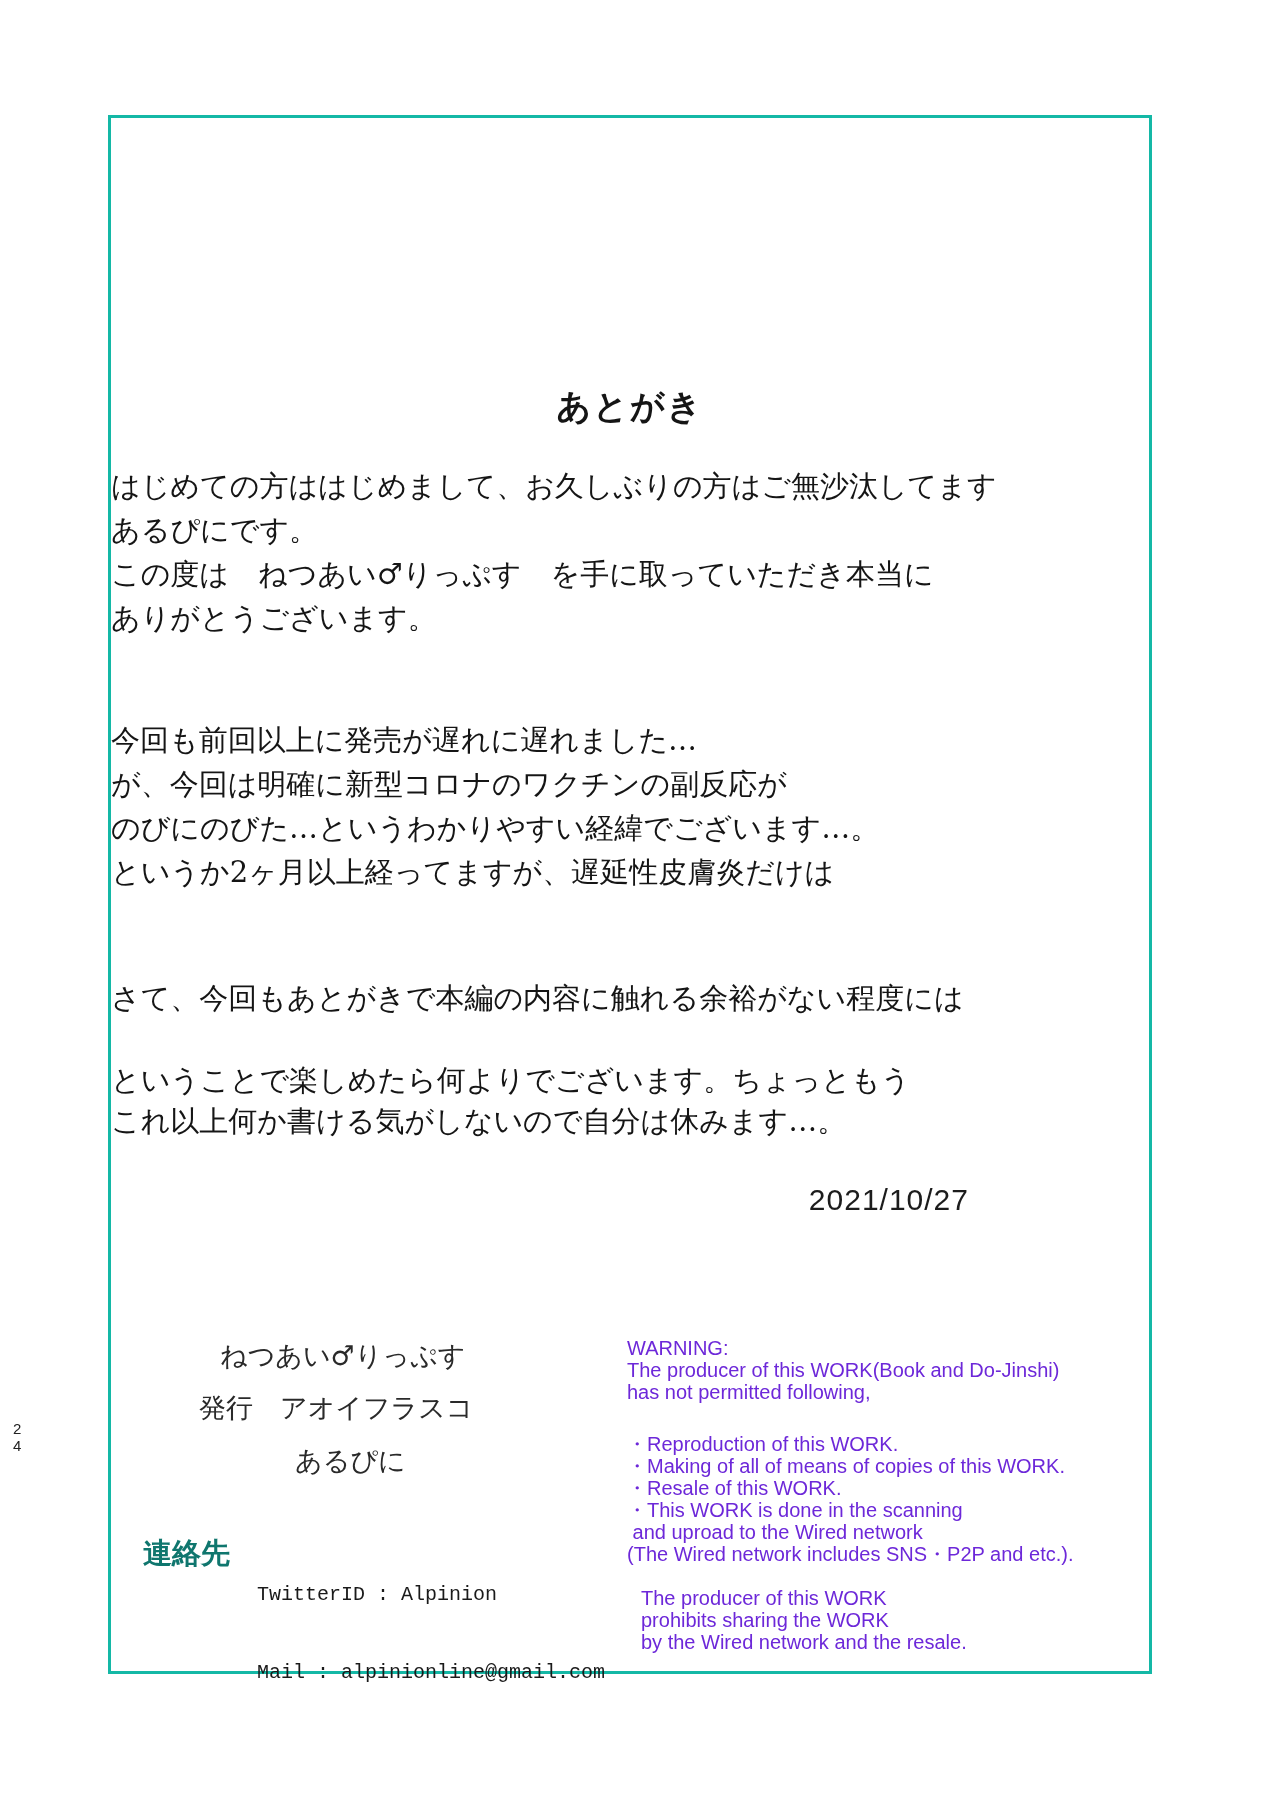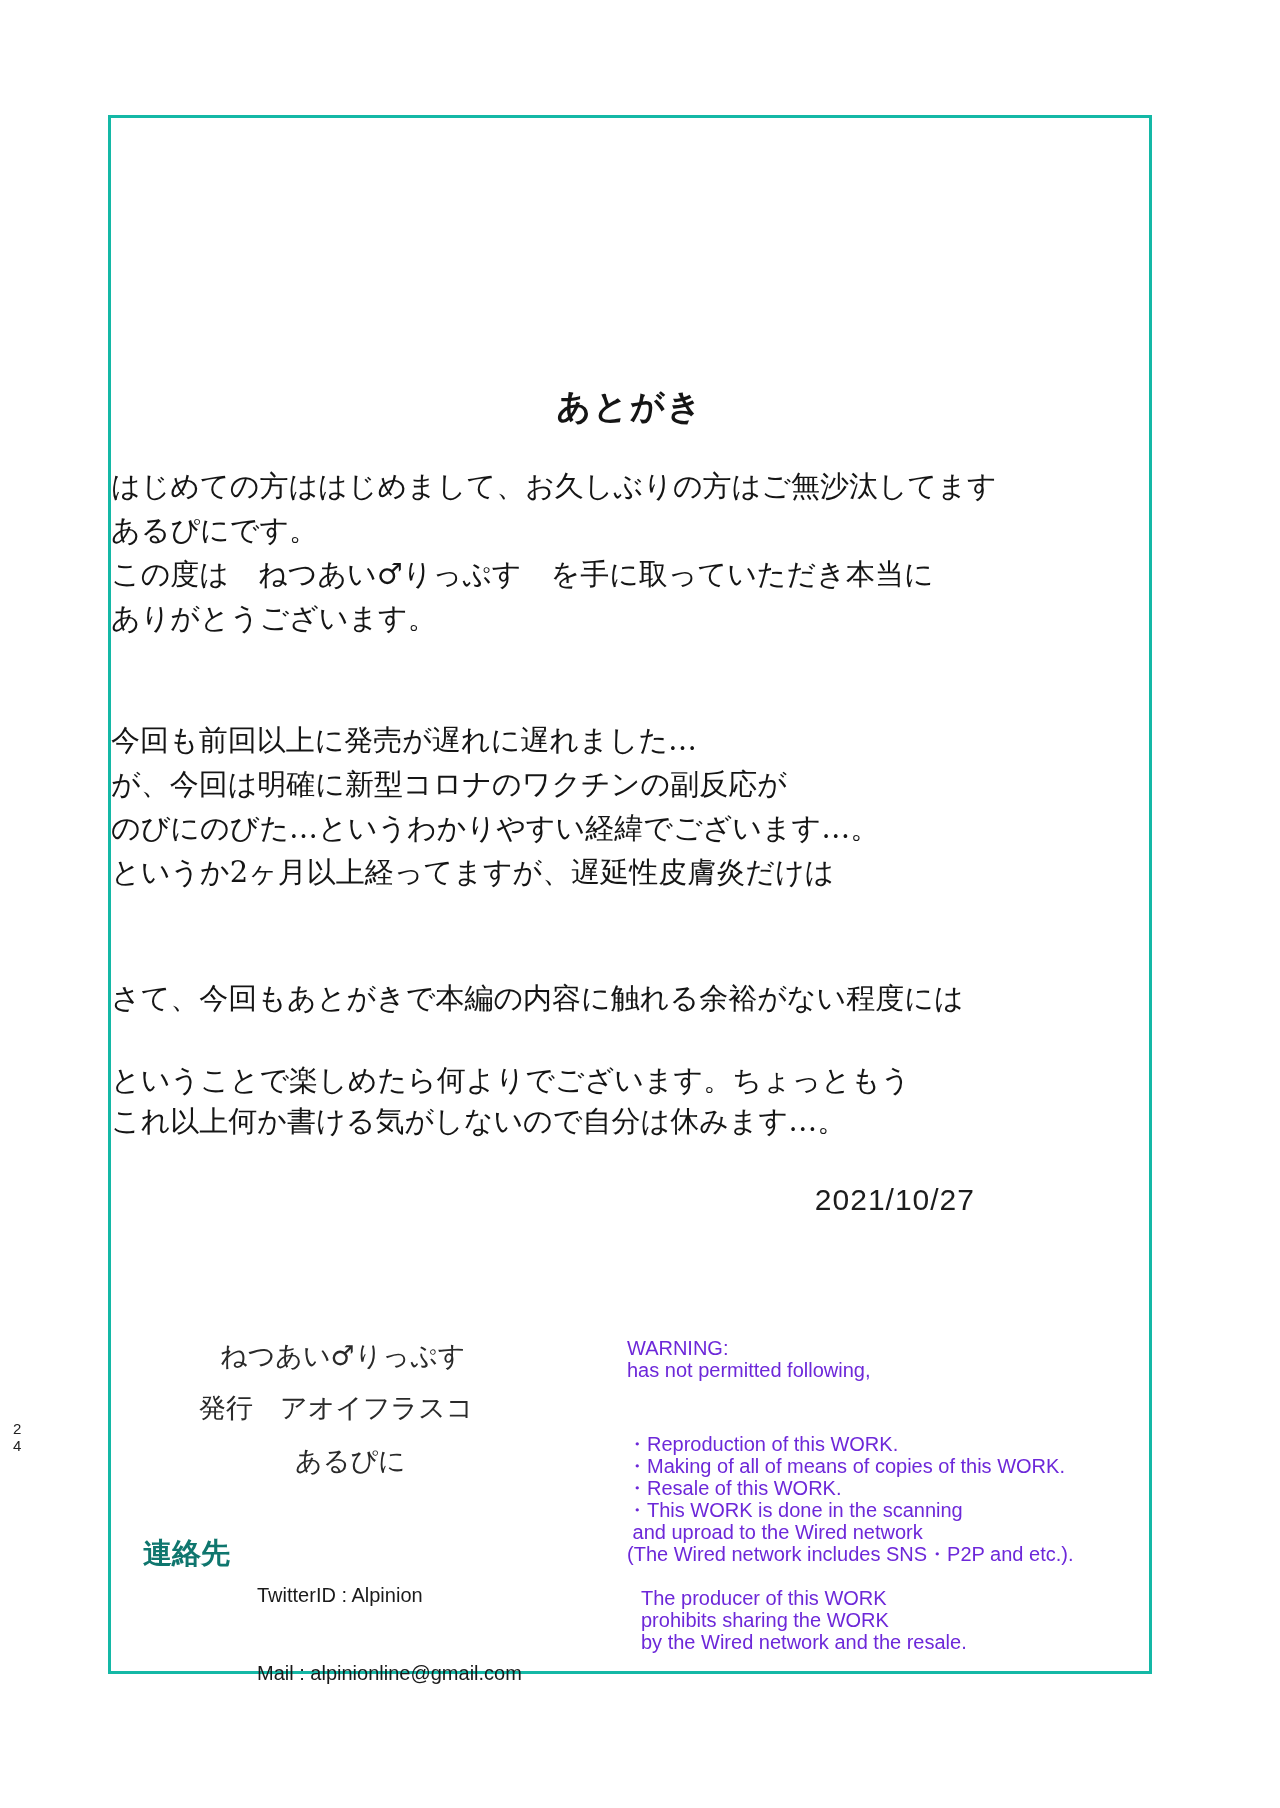--- a/index.html
+++ b/index.html
@@ -28,37 +28,37 @@
     position:absolute;top:266px;left:0;width:100%;
     text-align:center;font-size:34px;font-weight:600;
     letter-spacing:2px;white-space:pre;
   }
   .jline{
     position:absolute;left:0;width:100%;
     font-size:29px;line-height:36px;
     white-space:pre;font-weight:500;
   }
   .date{
-    position:absolute;top:1065px;right:174px;
+    position:absolute;top:1065px;right:180px;
     font-family:"Liberation Sans","DejaVu Sans",sans-serif;
     font-size:30px;letter-spacing:1px;color:#1c1c1c;
   }
   .colo{
     position:absolute;
     font-family:"DejaVu Sans","Liberation Sans",sans-serif;
     font-size:27px;color:#2a2a2a;white-space:pre;
   }
   .contact-label{
     position:absolute;left:32px;top:1416px;
     font-family:"Liberation Sans","DejaVu Sans",sans-serif;
     font-size:29px;font-weight:700;color:#0f766e;
   }
   .contact-lines{
     position:absolute;left:146px;top:1412px;
-    font-family:Liberation Sans, sans-serif;
+    font-family:Liberation Mono, monospace;
     font-size:20px;line-height:26px;color:#1a1a1a;white-space:pre;
   }
   .warn{
     position:absolute;left:516px;
     font-family:"Liberation Sans","DejaVu Sans",sans-serif;
     font-size:20px;line-height:22px;color:#6d28d9;
   }
   .warn div{white-space:pre;}
   .warn-intro{top:1219px;}
   .warn-bullets{top:1315px;}
@@ -96,20 +96,21 @@
     <div class="colo" style="left:184px;top:1325px;">あるぴに</div>
 
     <div class="contact-label">連絡先</div>
     <div class="contact-lines">
       <div>TwitterID : Alpinion</div>
       <div>Mail : alpinionline@gmail.com</div>
     </div>
 
     <div class="warn warn-intro">
       <div>WARNING:</div>
+      <div>The producer of this WORK(Book and Do-Jinshi)</div>
       <div>has not permitted following,</div>
     </div>
     <div class="warn warn-bullets">
       <div>・Reproduction of this WORK.</div>
       <div>・Making of all of means of copies of this WORK.</div>
       <div>・Resale of this WORK.</div>
       <div>・This WORK is done in the scanning</div>
       <div> and uproad to the Wired network</div>
       <div>(The Wired network includes SNS・P2P and etc.).</div>
     </div>

